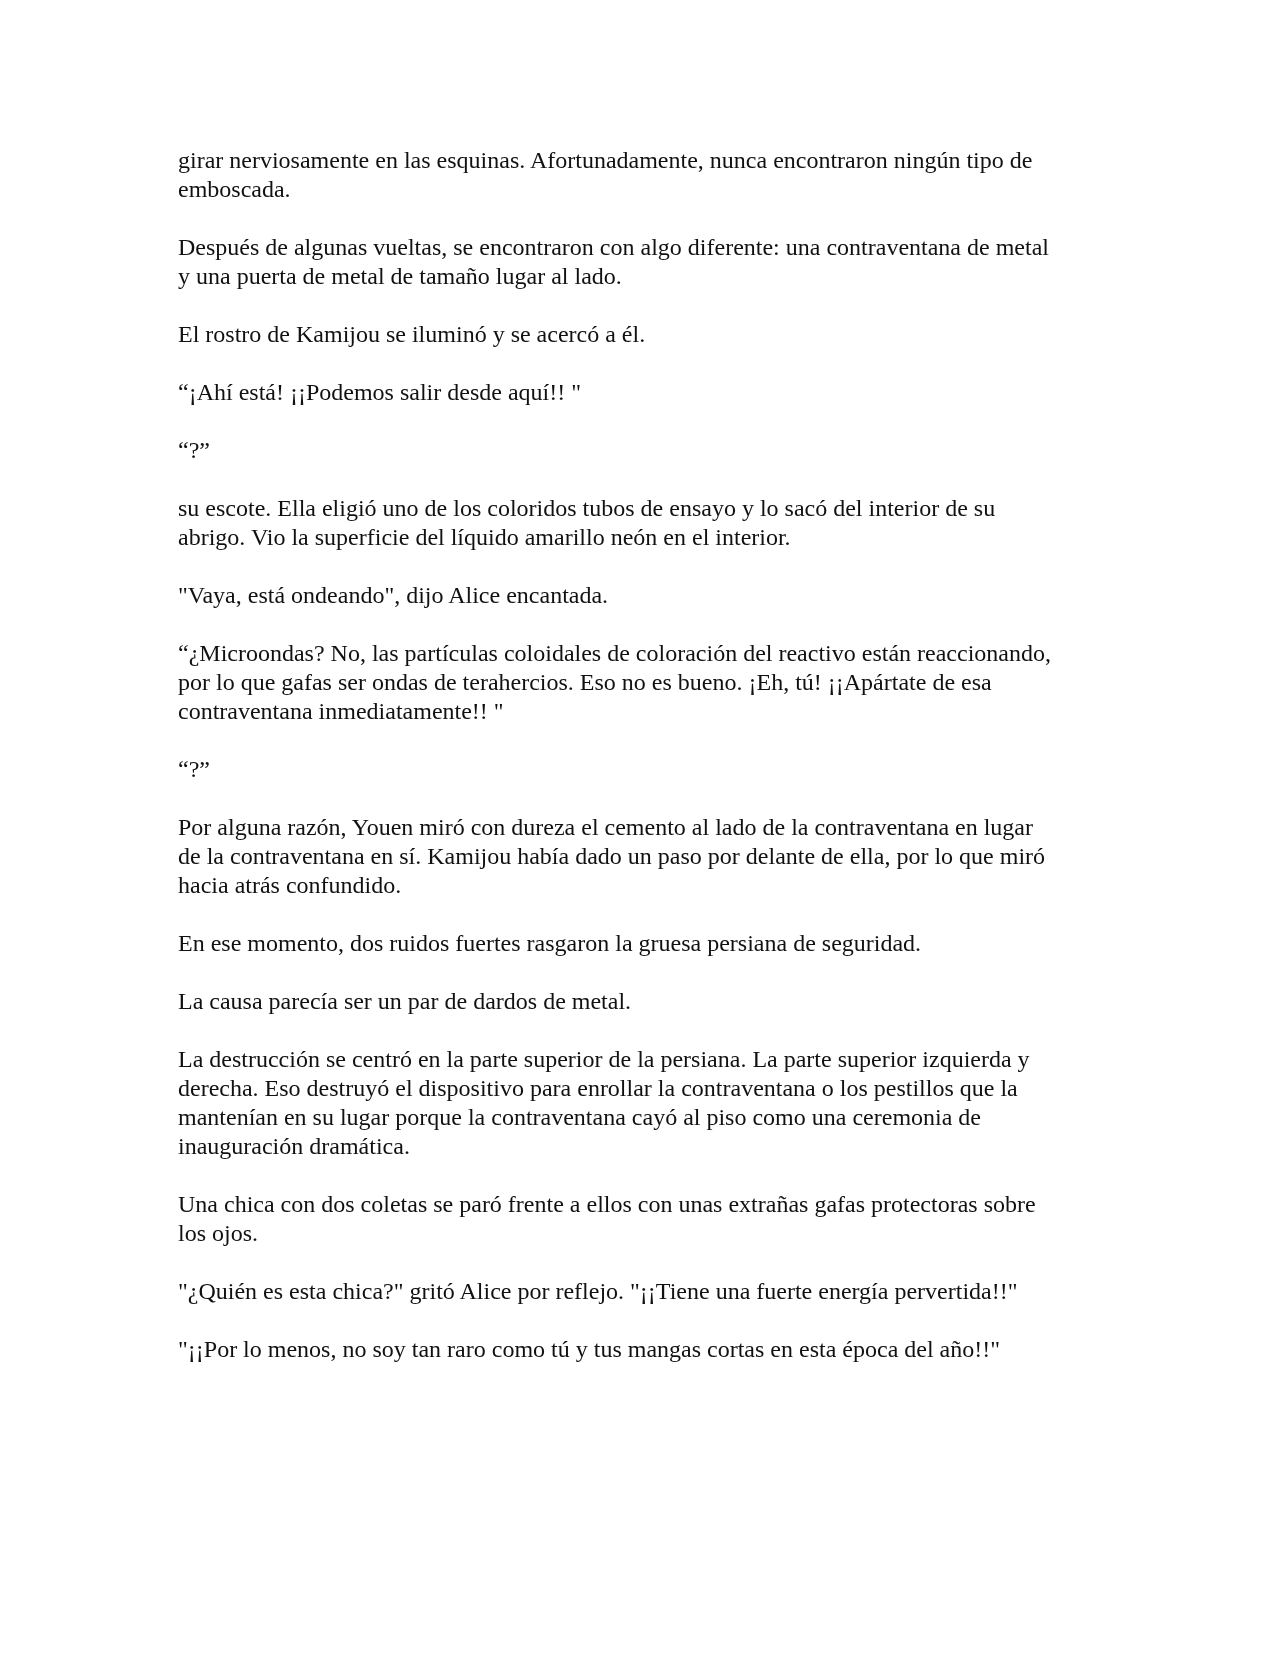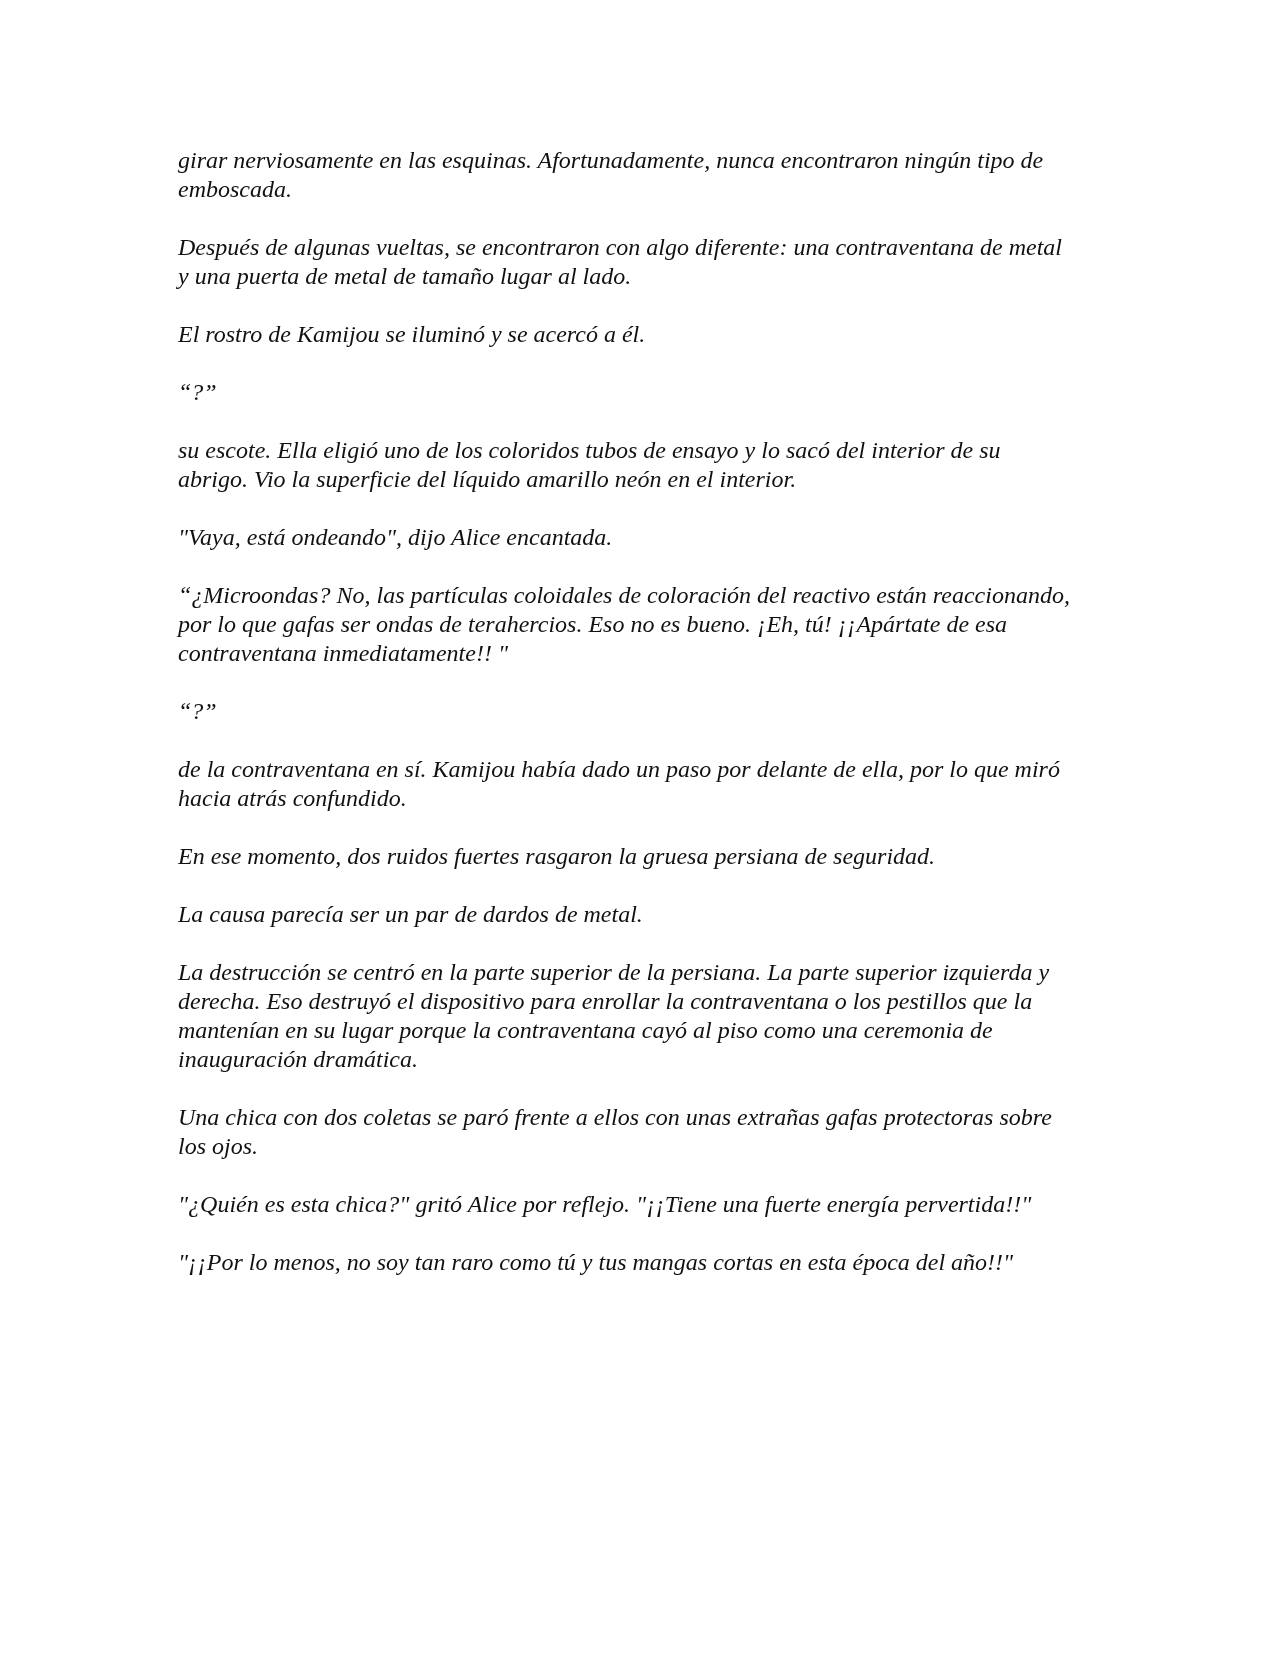--- a/index.html
+++ b/index.html
@@ -15,21 +15,20 @@
     }
     .page {
       position: absolute;
       left: 178px;
       top: 146px;
       width: 930px;
       font-family: "Liberation Serif", "DejaVu Serif", serif;
       font-size: 24px;
       line-height: 29px;
       color: #111111;
-      font-style: italic;
     }
     .para {
       margin: 0 0 29px 0;
       white-space: normal;
     }
     .line {
       display: block;
       white-space: nowrap;
     }
   </style>
@@ -42,38 +41,42 @@
     <span class="line">emboscada.</span>
   </p>
   <p class="para">
     <span class="line">Después de algunas vueltas, se encontraron con algo diferente: una contraventana de metal</span>
     <span class="line">y una puerta de metal de tamaño lugar al lado.</span>
   </p>
   <p class="para">
     <span class="line">El rostro de Kamijou se iluminó y se acercó a él.</span>
   </p>
   <p class="para">
+    <span class="line">“¡Ahí está! ¡¡Podemos salir desde aquí!! "</span>
+  </p>
+  <p class="para">
     <span class="line">“?”</span>
   </p>
   <p class="para">
     <span class="line">su escote. Ella eligió uno de los coloridos tubos de ensayo y lo sacó del interior de su</span>
     <span class="line">abrigo. Vio la superficie del líquido amarillo neón en el interior.</span>
   </p>
   <p class="para">
     <span class="line">"Vaya, está ondeando", dijo Alice encantada.</span>
   </p>
   <p class="para">
     <span class="line">“¿Microondas? No, las partículas coloidales de coloración del reactivo están reaccionando,</span>
     <span class="line">por lo que gafas ser ondas de terahercios. Eso no es bueno. ¡Eh, tú! ¡¡Apártate de esa</span>
     <span class="line">contraventana inmediatamente!! "</span>
   </p>
   <p class="para">
     <span class="line">“?”</span>
   </p>
   <p class="para">
+    <span class="line">Por alguna razón, Youen miró con dureza el cemento al lado de la contraventana en lugar</span>
     <span class="line">de la contraventana en sí. Kamijou había dado un paso por delante de ella, por lo que miró</span>
     <span class="line">hacia atrás confundido.</span>
   </p>
   <p class="para">
     <span class="line">En ese momento, dos ruidos fuertes rasgaron la gruesa persiana de seguridad.</span>
   </p>
   <p class="para">
     <span class="line">La causa parecía ser un par de dardos de metal.</span>
   </p>
   <p class="para">

